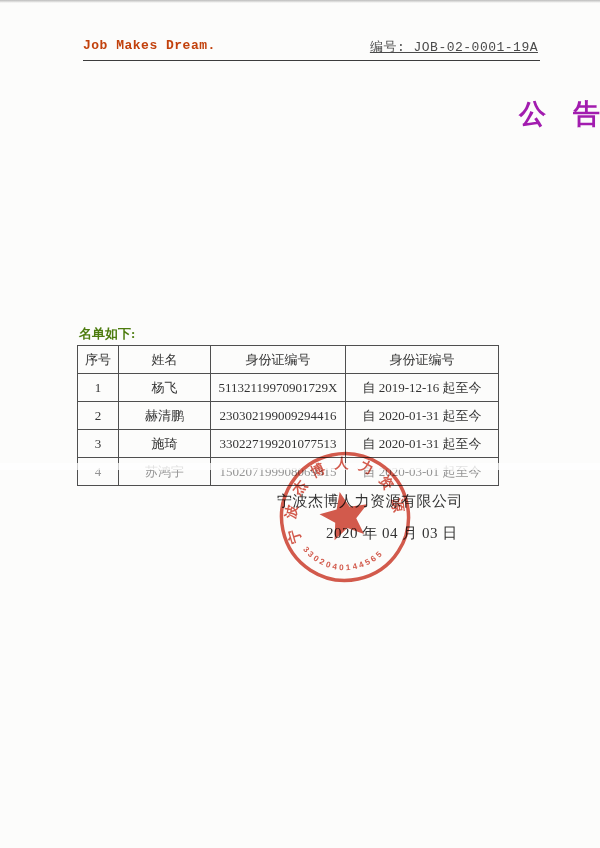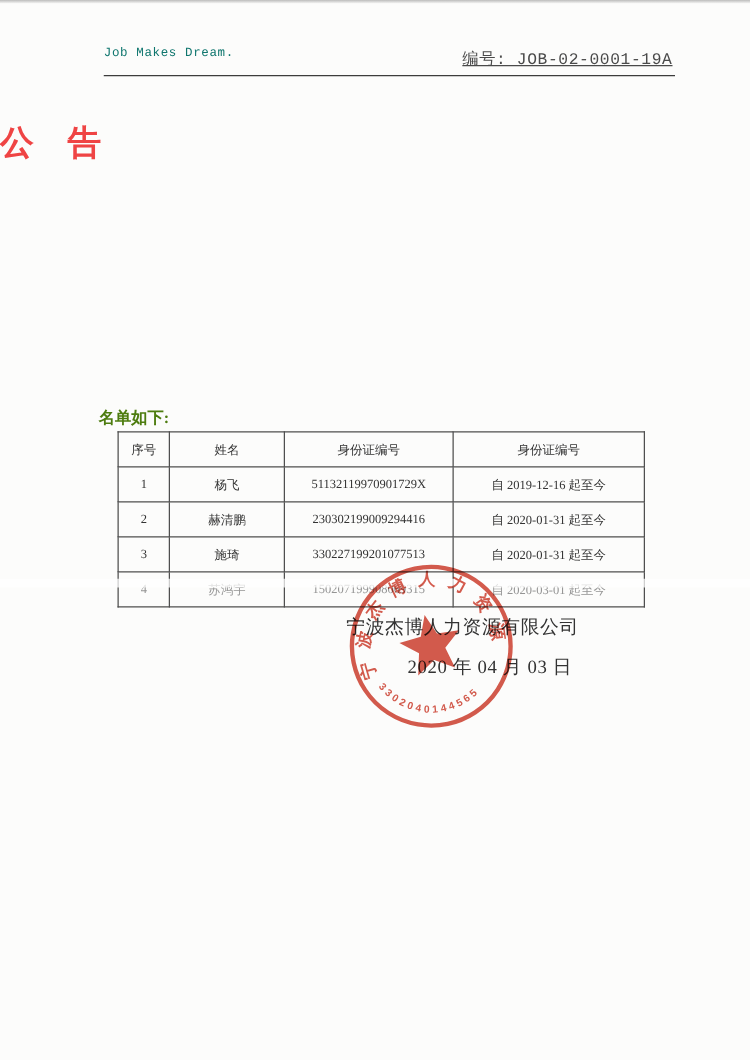--- a/index.html
+++ b/index.html
@@ -14,37 +14,37 @@
 
   .scan-edge {
     position: absolute; left: 0; top: 0; width: 100%; height: 3px;
     background: linear-gradient(to bottom, rgba(110,110,110,.45), rgba(255,255,255,0));
   }
 
   
   .brand {
     position: absolute; left: 83px; top: 38px;
     font-family: "Liberation Mono", "DejaVu Sans Mono", monospace;
-    font-size: 10px; color: #0f766e; letter-spacing: .5px;
+    font-size: 13px; color: #c2410c; letter-spacing: .5px; font-weight: bold;
   }
   .doc-no {
     position: absolute; right: 62px; top: 38px;
     font-family: "Liberation Mono", "DejaVu Sans Mono", monospace;
     font-size: 13px; color: #4a4a4a; letter-spacing: .5px; text-decoration: underline;
   }
   .header-rule {
     position: absolute; left: 83px; top: 60px; width: 457px; height: 0;
     border-top: 1.6px solid #3c3c3c;
   }
 
   
   .title {
     position: absolute; left: 0; right: 0; top: 96px;
-    text-align: left;
-    font-size: 27px; font-weight: 600; color: #ef4444;
+    text-align: right;
+    font-size: 27px; font-weight: 600; color: #a21caf;
   }
 
   
   .body-text {
     position: absolute; left: 83px; top: 170px; width: 447px;
     font-size: 15px; color: #333;
   }
   .body-line {
     height: 31px; line-height: 31px;
     text-align: justify; text-align-last: justify; text-justify: inter-character;
@@ -53,23 +53,23 @@
   .body-line.first { text-indent: 30px; }
   .body-line.last  { text-align-last: left; }
 
   .list-label {
     position: absolute; left: 79px; top: 325px;
     font-size: 13px; font-weight: bold; color: #4d7c0f;
   }
 
   
   table.roster {
-    position: absolute; left: 94px; top: 345px;
+    position: absolute; left: 77px; top: 345px;
     border-collapse: collapse; table-layout: fixed;
-    width: 421px; font-size: 10px; color: #333;
+    width: 421px; font-size: 13px; color: #333;
   }
   table.roster td, table.roster th {
     border: 1px solid #4f4f4f;
     height: 27px; padding: 0 2px;
     text-align: center; vertical-align: middle;
     font-weight: normal; overflow: hidden; white-space: nowrap;
   }
   table.roster tr.faded td { color: #949494; }
 
   

